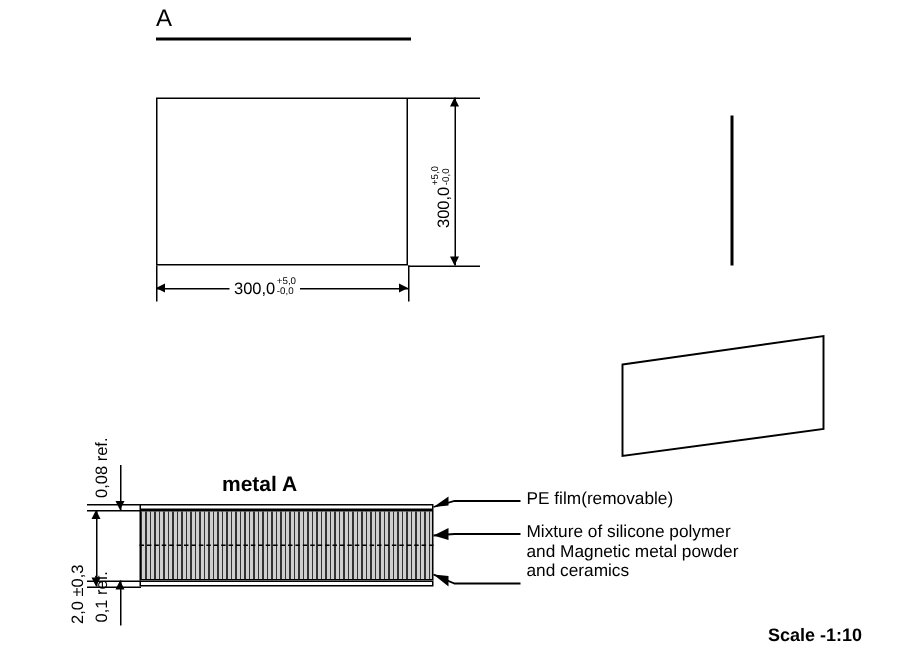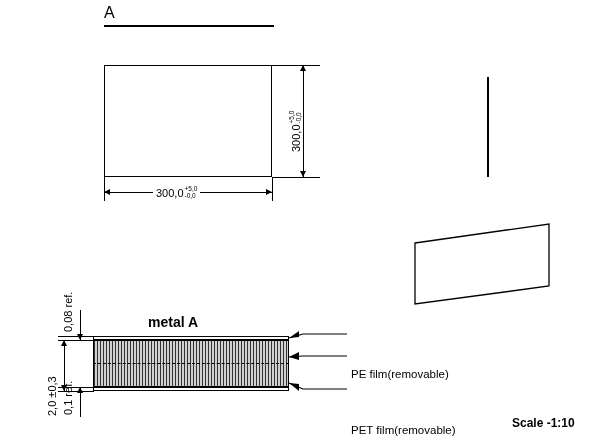--- a/index.html
+++ b/index.html
@@ -111,21 +111,20 @@
     height: 0;
     border-top: 1px dashed #000;
   }
 
   
   .callout-text {
     font-size: 11.5px;
     color: #000;
     line-height: 1.12;
     white-space: pre-line;
-    margin-top: 41px;
   }
 
   
   #scale-text {
     font-size: 12px;
     font-weight: bold;
     color: #000;
   }
 
   
@@ -201,17 +200,19 @@
     <polygon points="4,13 14,6 14,12" fill="#000"></polygon>
 
     <polyline points="4,32 18,31 62,31" fill="none" stroke="#000" stroke-width="1.2"></polyline>
     <polygon points="4,32 14,27 14,35" fill="#000"></polygon>
 
     <polyline points="4,58 18,64 62,64" fill="none" stroke="#000" stroke-width="1.2"></polyline>
     <polygon points="4,58 14,59 14,66" fill="#000"></polygon>
   </svg>
 
   <div class="abs callout-text" style="left:351px; top:327px;">PE film(removable)</div>
-  <div class="abs callout-text" style="left:351px; top:383px;">PET film(removable)</div>
+  <div class="abs callout-text" style="left:351px; top:349px;">Mixture of silicone polymer
+and Magnetic metal powder
+and ceramics</div>
 
   <div class="abs" id="scale-text" style="left:512px; top:416px;">Scale -1:10</div>
 
 </div>
 
 </body></html>

